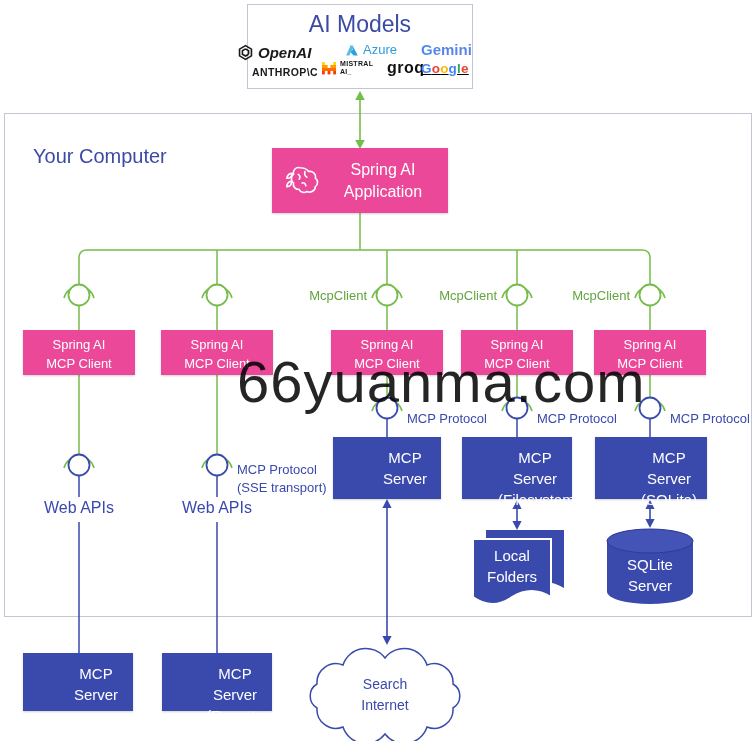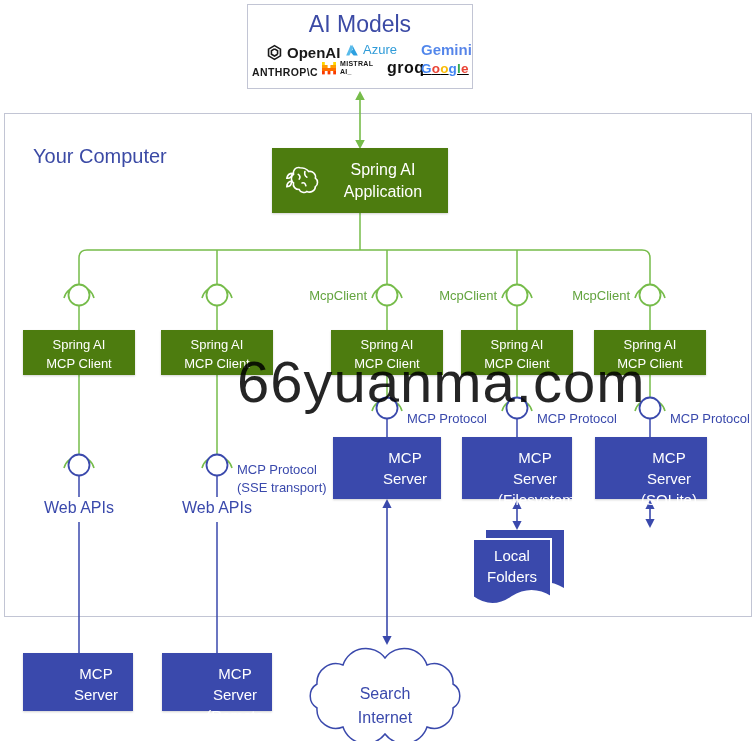--- a/index.html
+++ b/index.html
@@ -1,20 +1,20 @@
 <!DOCTYPE html>
 <html><head>
 <meta charset="utf-8">
 <style>
   html,body{margin:0;padding:0;background:#ffffff;}
   body{font-family:"Liberation Sans", sans-serif;}
   #canvas{position:relative;width:756px;height:742px;background:#ffffff;overflow:hidden;}
   .abs{position:absolute;}
   .frame{background:#ffffff;border:1px solid #c2c5d4;box-sizing:border-box;}
-  .gbox{background:#4d7c0f;color:#ffffff;text-align:center;box-sizing:border-box;box-shadow:0 1px 2px rgba(0,0,0,.18);}
+  .gbox{background:#ec4899;color:#ffffff;text-align:center;box-sizing:border-box;box-shadow:0 1px 2px rgba(0,0,0,.18);}
   .bbox{background:#3a49ac;color:#ffffff;text-align:center;box-sizing:border-box;box-shadow:0 1px 2px rgba(0,0,0,.18);padding-left:36px;}
   .z0{z-index:0}.z2{z-index:2}.z6{z-index:6}
   svg{display:block;}
   #overlay{position:absolute;left:0;top:0;z-index:1;}
   .title-blue{color:#3b4aa5;}
   .lbl-blue{color:#3a49ac;font-size:13px;margin-top:10px;}
   .lbl-green{color:#63a43e;font-size:13px;}
   .client-text{font-size:13px;line-height:1.45;padding-top:6px;}
   .server-text{font-size:15px;line-height:1.4;padding-top:10px;}
   .shape-text{font-size:15px;line-height:1.4;color:#ffffff;text-align:center;}
@@ -112,21 +112,21 @@
       <polygon points="517,500 512.4,509 521.6,509" stroke="none"></polygon>
       <polygon points="517,530 512.4,521 521.6,521" stroke="none"></polygon>
       <line x1="650" y1="507" x2="650" y2="521" stroke-width="1.6"></line>
       <polygon points="650,500 645.4,509 654.6,509" stroke="none"></polygon>
       <polygon points="650,528 645.4,519 654.6,519" stroke="none"></polygon>
     </g>
   </svg>
 
   <div class="abs z2 title-blue" style="left:247px;top:11px;width:226px;text-align:center;font-size:23px;">AI Models</div>
 
-  <div class="abs z2 logo-row" style="left:266px;top:44px;">
+  <div class="abs z2 logo-row" style="left:237px;top:44px;font-style:italic;">
     <svg width="17" height="17" viewBox="0 0 16 16">
       <g stroke="#191919" fill="none" stroke-width="1.5">
         <path d="M8 1.5 L13.6 4.8 V11.2 L8 14.5 L2.4 11.2 V4.8 Z"></path>
         <path d="M8 4.6 L10.9 6.3 V9.6 M8 4.6 L5.1 6.3 V9.6 L8 11.3 L10.9 9.6"></path>
       </g>
     </svg>
     <span class="openai-txt">OpenAI</span>
   </div>
 
   <div class="abs z2 anthropic-txt" style="left:252px;top:66px;">ANTHROP\C</div>
@@ -234,34 +234,44 @@
         <path transform="translate(15,2)" d="M0 0 H78 V58 Q58.5 46 39 58 Q19.5 72 0 58 Z" fill="#3a49ac"></path>
         <path transform="translate(2,11)" d="M0 0 H78 V58 Q58.5 46 39 58 Q19.5 72 0 58 Z" fill="#3a49ac" stroke="#ffffff" stroke-width="2"></path>
       </g>
     </svg>
     <div class="abs shape-text" style="left:2px;top:17px;width:78px;">
       <div>Local</div>
       <div>Folders</div>
     </div>
   </div>
 
+  <div class="abs z2" style="left:606px;top:528px;width:88px;height:78px;">
+    <svg width="88" height="78" viewBox="0 0 88 78">
+      <path d="M1 13 A43 12 0 0 1 87 13 L87 64 A43 12 0 0 1 1 64 Z" fill="#3a49ac"></path>
+      <ellipse cx="44" cy="13" rx="43" ry="12" fill="#4353b6" stroke="#2e3c93" stroke-width="1"></ellipse>
+    </svg>
+    <div class="abs shape-text" style="left:0;top:26px;width:88px;">
+      <div>SQLite</div>
+      <div>Server</div>
+    </div>
+  </div>
 
   <div class="abs bbox z2 server-text" style="left:23px;top:653px;width:110px;height:58px;">
     <div>MCP Server</div>
   </div>
   <div class="abs bbox z2 server-text" style="left:162px;top:653px;width:110px;height:58px;">
     <div>MCP Server</div>
       <div>(Remote N)</div>
   </div>
 
   <div class="abs z2" style="left:302px;top:644px;width:166px;height:97px;">
     <svg width="166" height="97" viewBox="0 0 166 97">
       <path d="M83 14 A24 24 0 0 1 125 21 A19 19 0 0 1 151 40 A14 14 0 0 1 151 64 A19 19 0 0 1 125 83 A24 24 0 0 1 83 90 A24 24 0 0 1 41 83 A19 19 0 0 1 15 64 A14 14 0 0 1 15 40 A19 19 0 0 1 41 21 A24 24 0 0 1 83 14 Z" fill="#ffffff" stroke="#3a49ac" stroke-width="1.5"></path>
     </svg>
-    <div class="abs" style="left:0;top:38px;width:166px;text-align:center;font-size:16px;line-height:1.5;color:#3a49ac;">
+    <div class="abs" style="left:0;top:30px;width:166px;text-align:center;font-size:14px;line-height:1.5;color:#3a49ac;">
       <div>Search</div>
       <div>Internet</div>
     </div>
   </div>
 
   <div class="abs z6 wm" style="left:237px;top:348px;">66yuanma.com</div>
 
 </div>
 
 </body></html>

